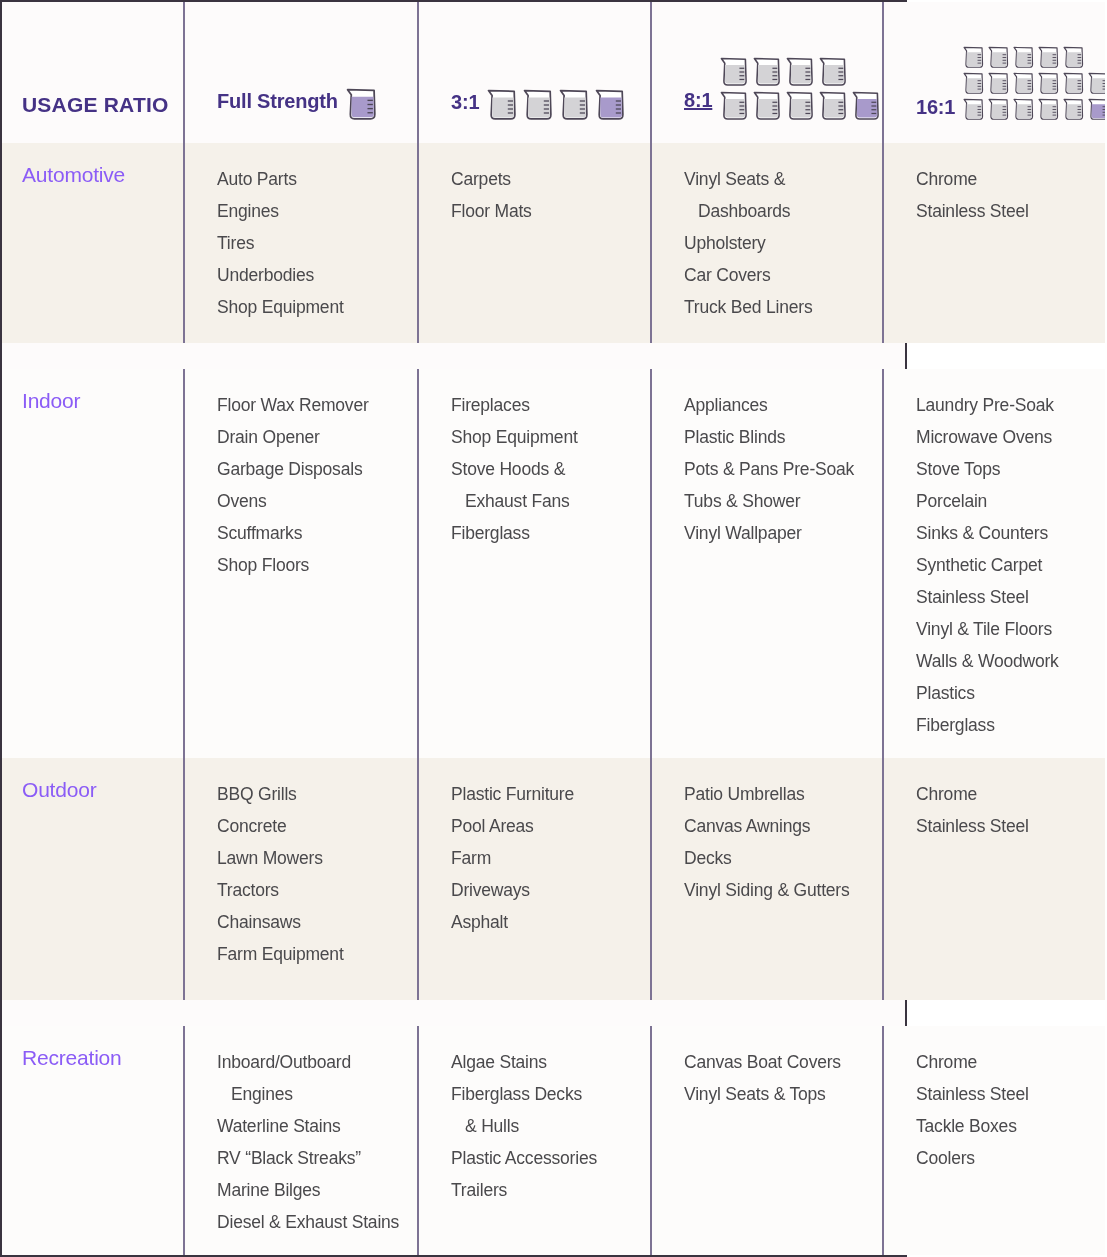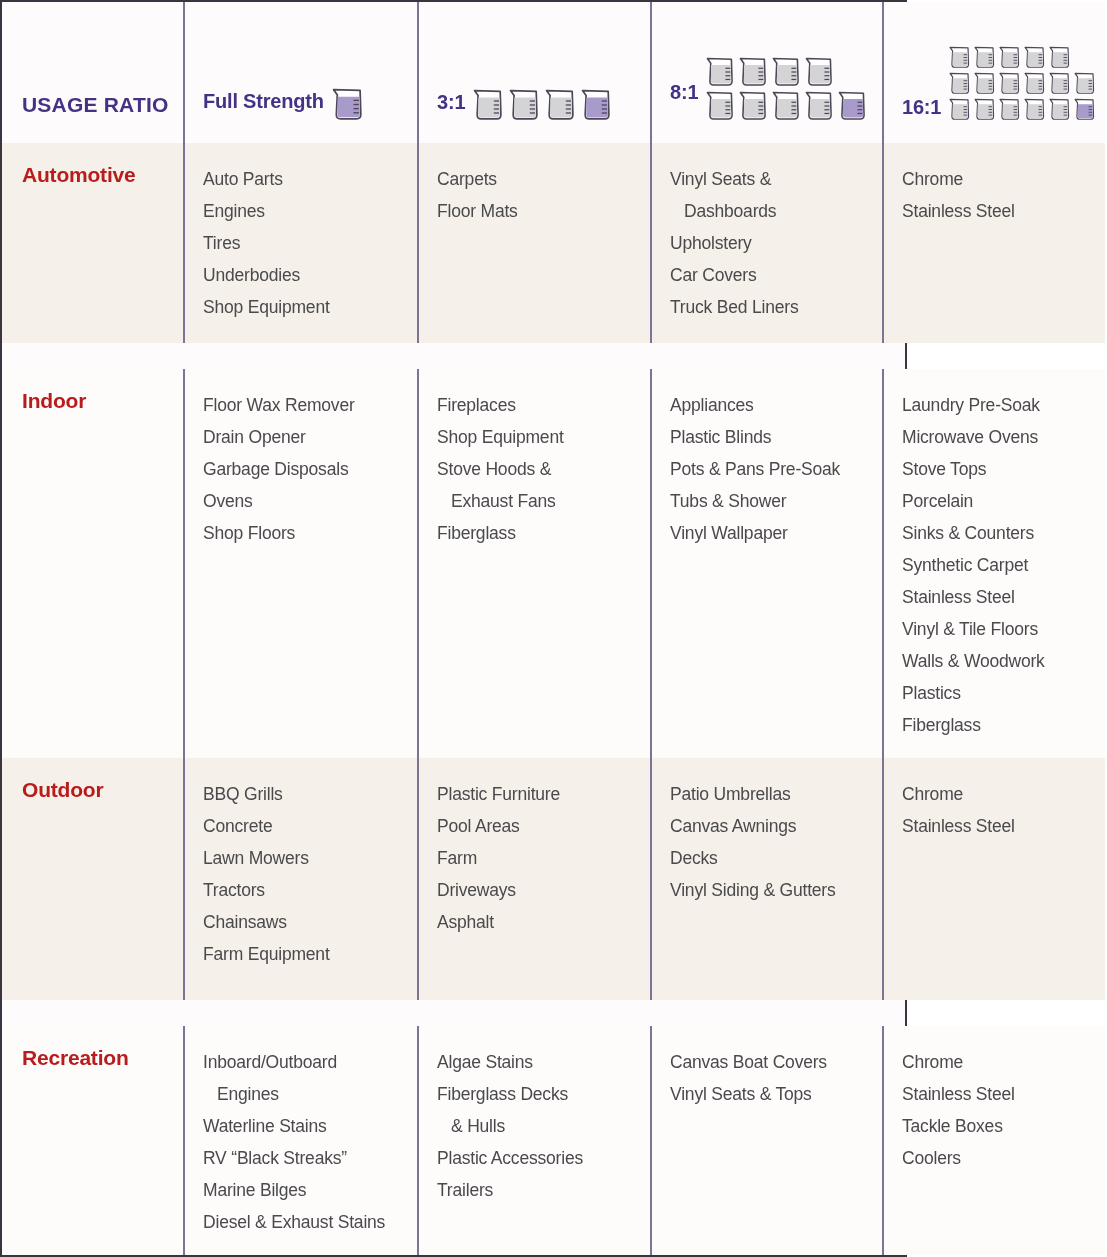--- a/index.html
+++ b/index.html
@@ -7,21 +7,21 @@
   body{font-family:"Liberation Sans","DejaVu Sans",sans-serif;}
 
   .table-wrap{
     width:907px;height:1257px;
     border:2px solid #3a3440;
     background:#fdfbfb;
     display:grid;
     grid-template-columns:181px 234px 233px 232px 223px;
     grid-template-rows:141px 200px 415px 242px 255px;
   }
-  .cell{padding:20px 10px 20px 18px;overflow:hidden;}
+  .cell{padding:20px 10px 20px 32px;overflow:hidden;}
   .cell.sep{border-left:2px solid #7d7394;}
   .bg-alt{background:#f5f1ea;}
   .bg-white{background:#fdfcfb;margin-top:26px;}
 
   .header-cell{
     display:flex;align-items:flex-end;background:#fdfbfb;
     padding-bottom:22px;
   }
   .corner-cell{
     display:flex;align-items:flex-end;background:#fdfbfb;
@@ -44,26 +44,26 @@
   .col-8 .beaker{width:28px;height:30px;margin-left:5px;}
   .col-8 .beaker:first-child{margin-left:0;}
   .col-8 .beaker-row{margin-top:4px;}
   .col-8 .beaker-row:first-child{margin-top:0;}
   .col-16 .beaker{width:21px;height:23px;margin-left:4px;}
   .col-16 .beaker:first-child{margin-left:0;}
   .col-16 .beaker-row{margin-top:3px;}
   .col-16 .beaker-row:first-child{margin-top:0;}
   .col-full .ratio-label{margin-bottom:8px;}
   .col-3 .ratio-label{margin-bottom:7px;}
-  .col-8 .ratio-label{margin-bottom:17px;}
+  .col-8 .ratio-label{margin-bottom:9px;text-decoration:underline;}
   .col-16 .ratio-label{margin-bottom:2px;}
 
   .row-label-cell{padding-left:20px;padding-top:20px;}
   .row-label{
-    color:#b91c1c;font-size:21px;font-weight:700;letter-spacing:-.2px;
+    color:#8b5cf6;font-size:21px;font-weight:400;letter-spacing:-.2px;
   }
   .item{
     color:#4a494c;font-size:17.5px;line-height:32px;
     white-space:pre-wrap;letter-spacing:-.2px;
   }
 </style>
 </head>
 <body>
 
 <div class="table-wrap">
@@ -387,20 +387,21 @@
       <div class="item">Stainless Steel</div>
     </div>
     <div class="cell row-label-cell bg-white">
       <div class="row-label">Indoor</div>
     </div>
     <div class="cell sep bg-white">
       <div class="item">Floor Wax Remover</div>
       <div class="item">Drain Opener</div>
       <div class="item">Garbage Disposals</div>
       <div class="item">Ovens</div>
+      <div class="item">Scuffmarks</div>
       <div class="item">Shop Floors</div>
     </div>
     <div class="cell sep bg-white">
       <div class="item">Fireplaces</div>
       <div class="item">Shop Equipment</div>
       <div class="item">Stove Hoods &amp;</div>
       <div class="item">   Exhaust Fans</div>
       <div class="item">Fiberglass</div>
     </div>
     <div class="cell sep bg-white">

